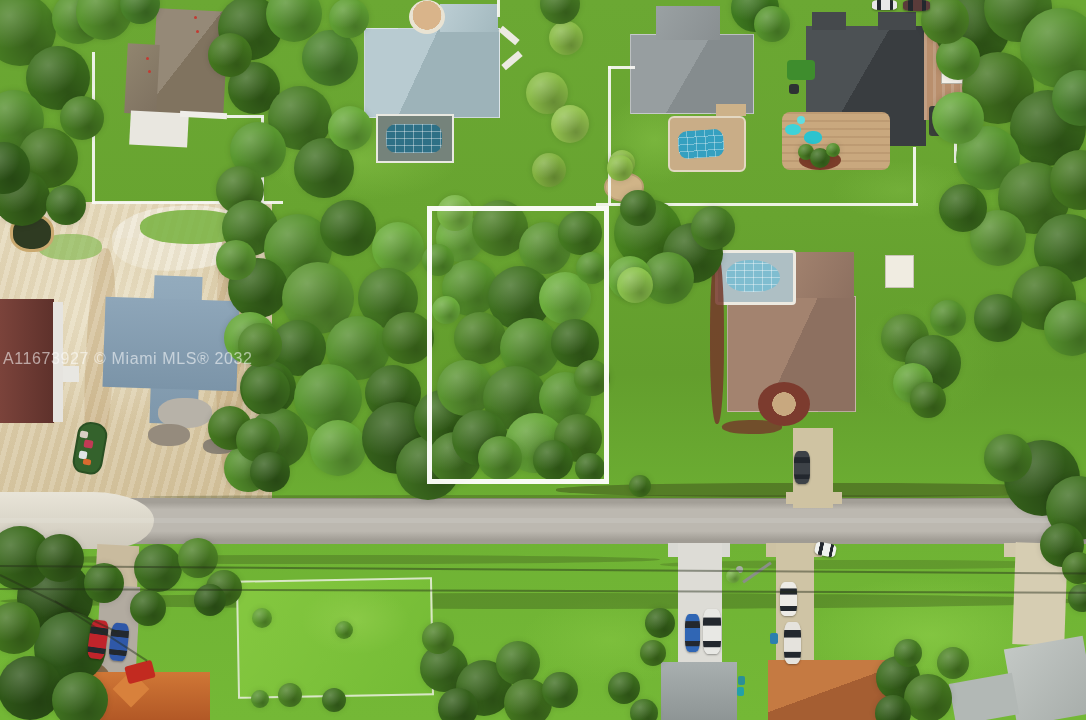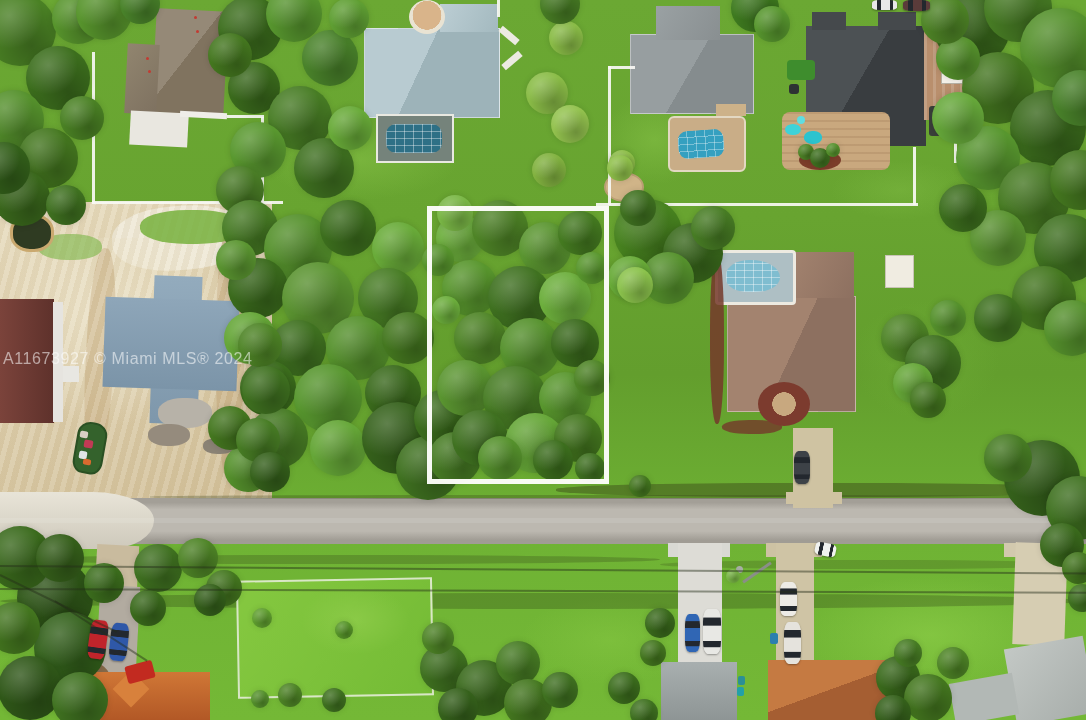--- a/index.html
+++ b/index.html
@@ -8,21 +8,21 @@
     font-family:"Liberation Sans", sans-serif;}
   .ly{position:absolute;}
   .watermark{position:absolute;left:3px;top:350px;font-size:16px;font-weight:400;
     color:#ffffff;opacity:.55;letter-spacing:.6px;z-index:900;white-space:nowrap;
     font-family:"Liberation Sans", sans-serif;}
 </style>
 </head>
 <body>
 
 <div id="stage">
-  <div class="watermark">A11673927 © Miami MLS® 2024</div>
+  <div class="watermark">A11673927 © Miami MLS® 2032</div>
 <div class="ly" style="left: 260px; top: 120px; width: 200px; height: 80px; background: radial-gradient(rgba(136, 195, 72, 0.5), rgba(136, 195, 72, 0) 70%); border-radius: 0px; transform-origin: center center; opacity: 1; border: none; box-shadow: none; z-index: 0;"></div>
     <div class="ly" style="left: 600px; top: 95px; width: 110px; height: 90px; background: radial-gradient(rgba(140, 200, 75, 0.45), rgba(140, 200, 75, 0) 70%); border-radius: 0px; transform-origin: center center; opacity: 1; border: none; box-shadow: none; z-index: 1;"></div>
     <div class="ly" style="left: 830px; top: 160px; width: 140px; height: 60px; background: radial-gradient(rgba(130, 190, 70, 0.4), rgba(130, 190, 70, 0) 70%); border-radius: 0px; transform-origin: center center; opacity: 1; border: none; box-shadow: none; z-index: 2;"></div>
     <div class="ly" style="left: 800px; top: 575px; width: 260px; height: 120px; background: radial-gradient(rgba(145, 210, 75, 0.55), rgba(145, 210, 75, 0) 70%); border-radius: 0px; transform-origin: center center; opacity: 1; border: none; box-shadow: none; z-index: 3;"></div>
     <div class="ly" style="left: 520px; top: 595px; width: 180px; height: 90px; background: radial-gradient(rgba(140, 205, 70, 0.4), rgba(140, 205, 70, 0) 70%); border-radius: 0px; transform-origin: center center; opacity: 1; border: none; box-shadow: none; z-index: 4;"></div>
     <div class="ly" style="left: 850px; top: 300px; width: 150px; height: 120px; background: radial-gradient(rgba(120, 185, 60, 0.35), rgba(120, 185, 60, 0) 70%); border-radius: 0px; transform-origin: center center; opacity: 1; border: none; box-shadow: none; z-index: 5;"></div>
     <div class="ly" style="left: 0px; top: 202px; width: 272px; height: 297px; background: linear-gradient(160deg, rgb(232, 221, 192), rgb(210, 192, 153)); border-radius: 0px; transform-origin: center center; opacity: 1; border: none; box-shadow: none; z-index: 6;"></div>
     <div class="ly" style="left: 112px; top: 206px; width: 136px; height: 64px; background: rgb(239, 233, 215); border-radius: 45%; transform: rotate(-4deg); transform-origin: center center; opacity: 1; border: none; box-shadow: none; z-index: 7;"></div>
     <div class="ly" style="left: 16px; top: 238px; width: 212px; height: 186px; background: radial-gradient(at 42% 40%, rgb(236, 227, 201), rgba(236, 227, 201, 0) 72%); border-radius: 0px; transform-origin: center center; opacity: 1; border: none; box-shadow: none; z-index: 8;"></div>
     <div class="ly" style="left: 86px; top: 248px; width: 28px; height: 214px; background: rgb(200, 174, 131); border-radius: 45%; transform: rotate(3deg); transform-origin: center center; opacity: 0.55; border: none; box-shadow: none; z-index: 9;"></div>

